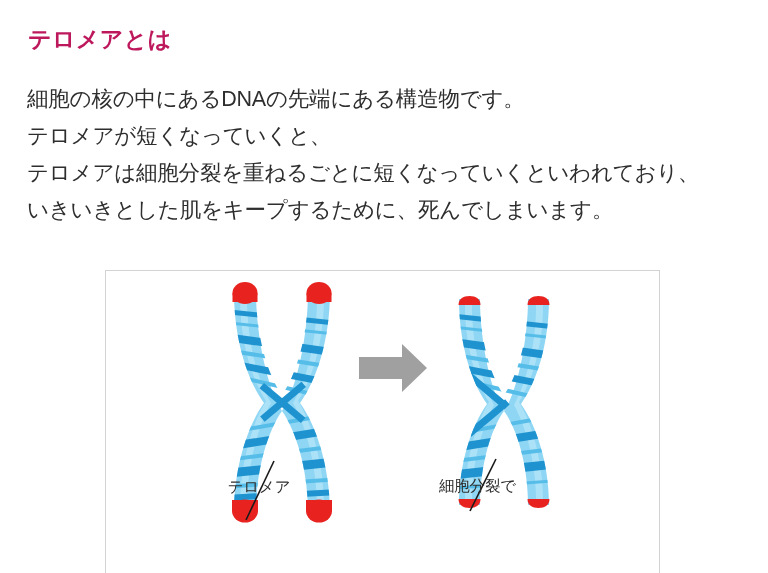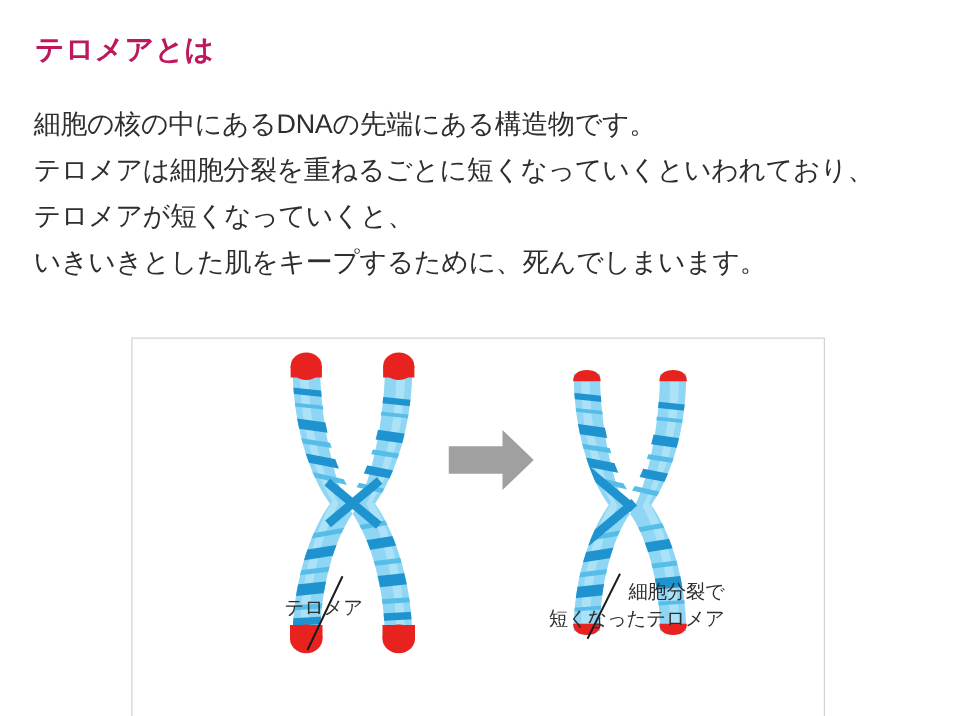--- a/index.html
+++ b/index.html
@@ -74,33 +74,32 @@
     white-space: nowrap;
   }
   #caption-left {
     left: 108px;
     top: 205px;
     text-align: center;
     width: 90px;
   }
   #caption-right {
     left: 333px;
-    top: 192px;
-    text-align: right;
+    top: 204px;
   }
 </style>
 </head>
 <body>
 
 <div id="page-title">テロメアとは</div>
 
 <div id="body-text">
   <div class="body-line">細胞の核の中にあるDNAの先端にある構造物です。</div>
+  <div class="body-line">テロメアが短くなっていくと、</div>
   <div class="body-line">テロメアは細胞分裂を重ねるごとに短くなっていくといわれており、</div>
-  <div class="body-line">テロメアが短くなっていくと、</div>
   <div class="body-line">いきいきとした肌をキープするために、死んでしまいます。</div>
 </div>
 
 <div id="figure-box">
 
   <svg id="figure-svg" viewBox="0 0 555 270">
     <defs>
 
       <clipPath id="clipNormal">
         <path d="M 128 20
@@ -244,16 +243,15 @@
       </g>
 
       <line x1="364" y1="240" x2="390" y2="188" stroke="#1a1a1a" stroke-width="1.6" transform="rotate(180 377 214)"></line>
     </g>
   </svg>
 
   <div class="fig-caption" id="caption-left">テロメア</div>
 
   <div class="fig-caption" id="caption-right">
     <div>細胞分裂で</div>
-    <div>短くなったテロメア</div>
   </div>
 
 </div>
 
 </body></html>

